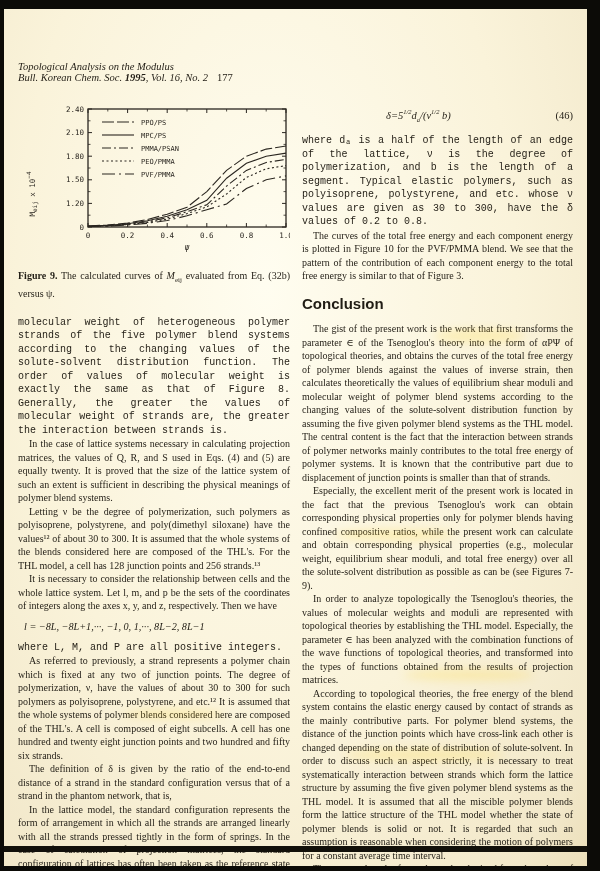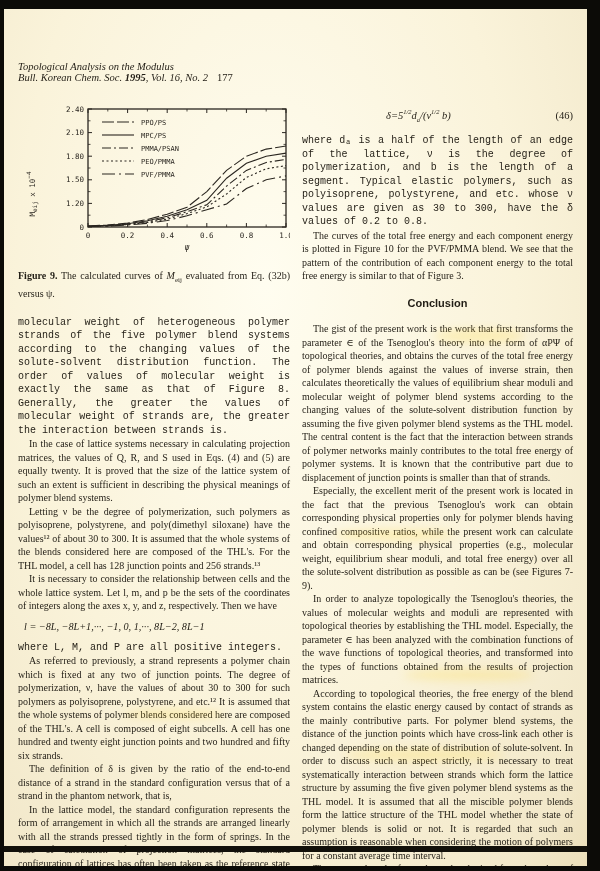--- a/index.html
+++ b/index.html
@@ -45,21 +45,21 @@
   .eq-block{margin:6px 16px 6px 6px;font-style:italic;font-size:10.2px;line-height:16px;}
   .eq-line{display:flex;}
   .eq-line .grow{flex:1;}
   .eq-num{font-style:normal;padding-left:15px;}
   .eq46-row{display:flex;align-items:baseline;margin:4px 0 8px 0;font-size:10.5px;}
   .eq46-row .grow{flex:1;}
   .eq46-body{font-style:italic;margin-left:84px;}
   .eq46-body sup{font-size:6.5px;}
   .eq46-body sub{font-size:6.5px;}
   .heading{
-    text-align:center;font-weight:bold;font-size:11px;
+    font-weight:bold;font-size:15px;
     margin:14px 0 12px 0;font-family:"Liberation Sans","DejaVu Sans",sans-serif;
   }
   .bottom-band{position:absolute;left:0;right:0;bottom:14px;height:6px;background:#12100a;}
 </style>
 </head>
 <body>
 
 <div class="page">
 
   <div class="smudge" style="left:430px;top:320px;width:90px;height:14px;"></div>

